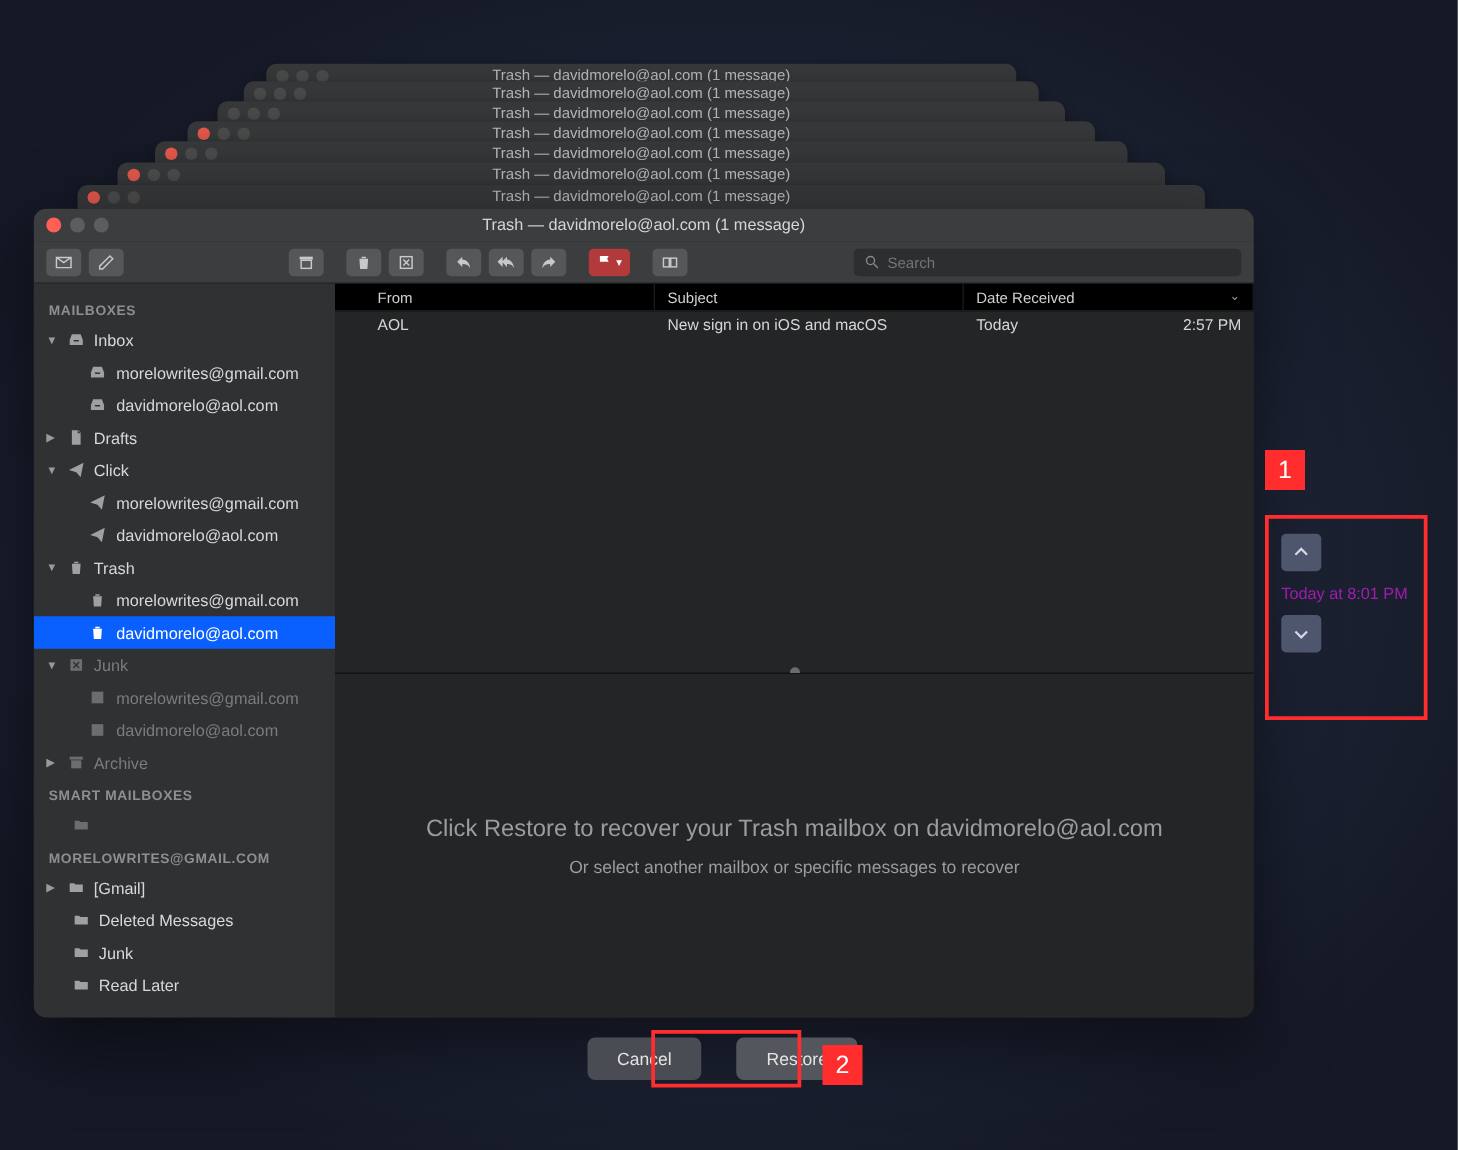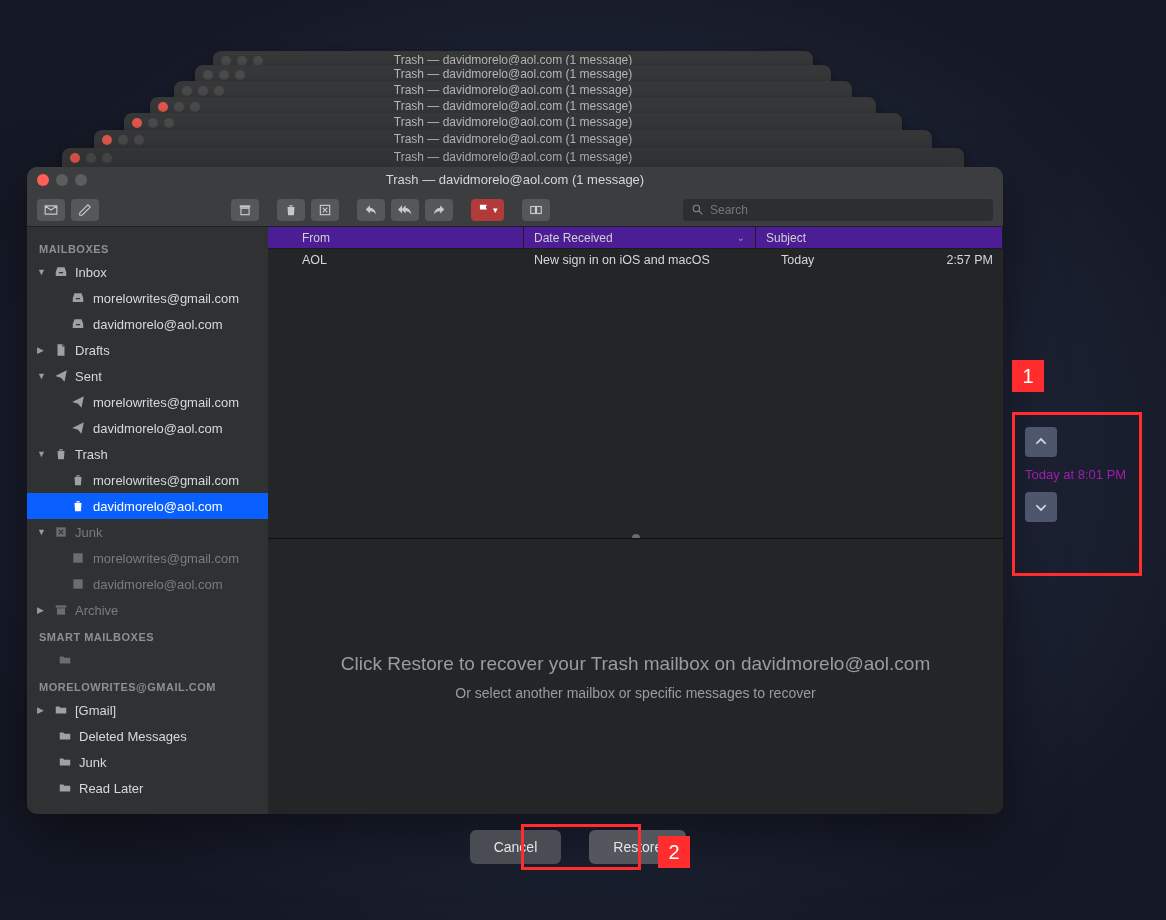--- a/index.html
+++ b/index.html
@@ -50,21 +50,21 @@
   .row .ic { width:16px; display:flex; justify-content:center;}
   .row .ic svg { width:14px; height:14px; fill:#9ea0a2;}
   .row.child { padding-left:42px; }
   .row.child .ic { width:18px;}
   .row.muted { color:#7a7c7e;}
   .row.muted .ic svg { fill:#6b6d6f;}
   .row.sel { background:#0a60ff; color:#fff;}
   .row.sel .ic svg { fill:#fff;}
 
   .content { flex:1; display:flex; flex-direction:column; background:#232527; min-width:0;}
-  .headerrow { display:flex; background:#4c1d95; height:22px; border-bottom:1px solid #1b1c1e; font-size:12px; color:#d0d0d0;align-items:center;}
+  .headerrow { display:flex; background:#000000; height:22px; border-bottom:1px solid #1b1c1e; font-size:12px; color:#d0d0d0;align-items:center;}
   .hc { padding:0 10px; line-height:22px; border-right:1px solid #1b1c1e;}
   .hc.from{width:232px;} .hc.subj{flex:1;} .hc.date{width:232px; display:flex; justify-content:space-between; align-items:center;}
   .hc.date .chev{font-size:10px;color:#9a9a9a;}
   .msgrow { display:flex; height:22px; font-size:12.5px; color:#d6d6d6; padding:0;}
   .mc{padding:0 10px; line-height:22px;}
   .mc.from{width:232px;} .mc.subj{flex:1;} .mc.date{width:232px; display:flex; justify-content:space-between;}
   .msglist { flex:0 0 290px; border-bottom:1px solid #111; position:relative; overflow:auto;}
   .msglist::after{content:""; position:absolute; bottom:0; left:50%; width:8px;height:8px;border-radius:50%;background:#6a6c6e; transform:translate(-50%,50%);}
   .recover { flex:1; display:flex; flex-direction:column; align-items:center; justify-content:center; gap:10px; color:#9a9c9e; text-align:center; padding:0 20px;}
   .recover .line1 { font-size:19px;}
@@ -264,21 +264,21 @@
           <span>Drafts</span>
         </div>
 
       <div class="row">
           <span class="tw">▼</span>
           <span class="ic">
             <svg viewBox="0 0 24 24">
               <path d="M2 12L22 2l-4 20-6-7-10-3z"></path>
             </svg>
           </span>
-          <span>Sent</span>
+          <span>Click</span>
         </div>
       <div class="row child">
           <span class="ic">
             <svg viewBox="0 0 24 24">
               <path d="M2 12L22 2l-4 20-6-7-10-3z"></path>
             </svg>
           </span>
           <span>morelowrites@gmail.com</span>
         </div>
       <div class="row child">
@@ -396,25 +396,25 @@
             </svg>
           </span>
           <span>Read Later</span>
         </div>
     </div>
 
     <div class="content">
       <div class="headerrow">
         <div style="width:24px;border-right:1px solid #1b1c1e"></div>
         <div class="hc from">From</div>
+        <div class="hc subj">Subject</div>
         <div class="hc date">
             <span>Date Received</span>
             <span class="chev">⌄</span>
           </div>
-        <div class="hc subj">Subject</div>
       </div>
       <div class="msglist">
         <div class="msgrow">
           <div style="width:24px"></div>
           <div class="mc from">AOL</div>
           <div class="mc subj">New sign in on iOS and macOS</div>
           <div class="mc date">
               <span>Today</span>
               <span>2:57 PM</span>
             </div>

